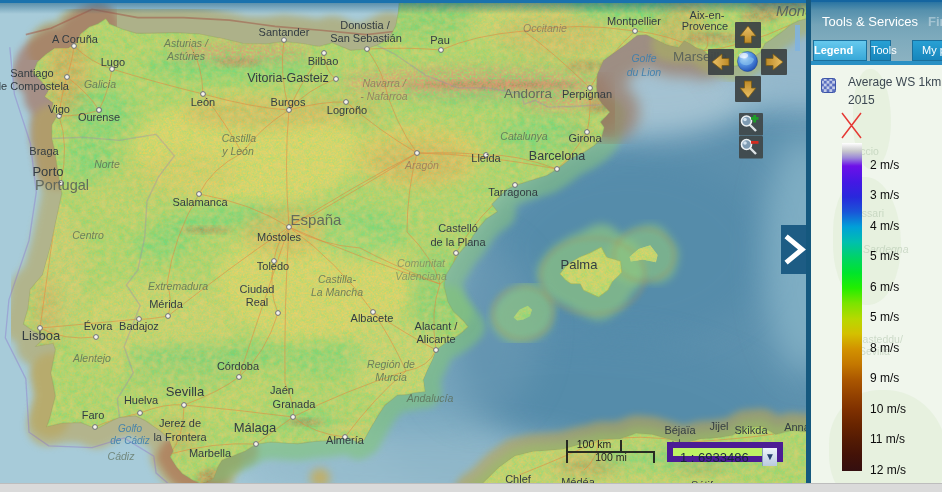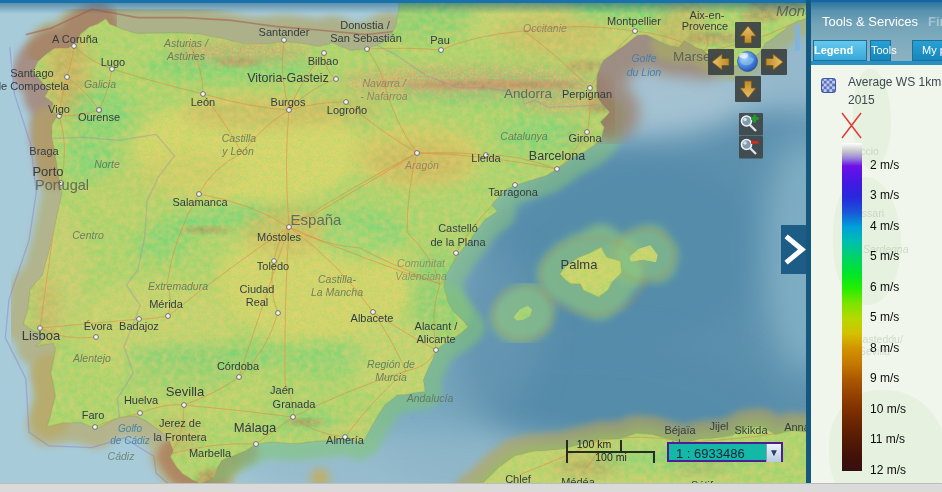--- a/index.html
+++ b/index.html
@@ -14,21 +14,21 @@
 #pstrip{position:absolute;left:0;right:0;top:61px;height:3.5px;background:#2a90c4}
 #pbody{position:absolute;left:0;right:0;top:64.5px;bottom:0;background:#f0f6ec;overflow:hidden}
 .ghost{position:absolute;color:#aabfa6;opacity:.5;font-size:10.5px}
 .blob{position:absolute;background:#dcead0;border-radius:45% 55% 50% 50%;opacity:.45}
 
 #avg{position:absolute;left:37px;top:8px;font-size:12px;color:#3c4852;line-height:18px;white-space:nowrap}
 #cbar{position:absolute;left:31px;top:78px;width:20px;height:328px;background:linear-gradient(180deg,#ffffff 0.0%,#c8c8cc 2.4%,#9a86d8 4.6%,#6d10e8 7.0%,#4418e4 11.9%,#2828dc 16.5%,#1a55d8 21.0%,#00a0d8 25.6%,#00bfae 30.2%,#00d464 35.1%,#00e42c 39.6%,#22ee00 44.2%,#7ae400 48.8%,#b8d800 53.7%,#d4c000 58.2%,#d29200 62.8%,#c47800 67.4%,#aa5600 72.3%,#944200 76.8%,#7e3000 81.4%,#682400 86.0%,#521a04 90.9%,#421208 95.4%,#340f10 100.0%)}
 .ms{position:absolute;left:59px;font-size:12px;color:#0c0c0c}
 #redx{position:absolute;left:29px;top:46px}
 #bbar{position:absolute;left:0;top:483px;width:942px;height:9px;background:#dadada;border-top:1px solid #bdbdbd}
-#dd{position:absolute;left:667px;top:442px;width:116px;height:20px;background:#14b8a6;border:2px solid #4c1d95}
+#dd{position:absolute;left:667px;top:442px;width:116px;height:20px;background:#bef264;border:6px solid #4c1d95}
 #dd .v{position:absolute;left:7px;top:1px;font-size:13px;color:#16243e;line-height:17px}
 #dd .b{position:absolute;right:0;top:0;width:15px;height:18px;background:linear-gradient(180deg,#eef4fb 0,#b9cade 100%);border-left:1px solid #8aa0b8;color:#26406e;font-size:10px;text-align:center;line-height:17px}
 </style></head><body>
 <div id="wrap">
 <div id="map"><svg width="942" height="492" viewBox="0 0 942 492" font-family="Liberation Sans, sans-serif">
         <defs>
 <filter id="b2" x="-20%" y="-20%" width="140%" height="140%">
             <feGaussianBlur stdDeviation="2.5"></feGaussianBlur>
           </filter>
 <filter id="b3" x="-30%" y="-30%" width="160%" height="160%">

